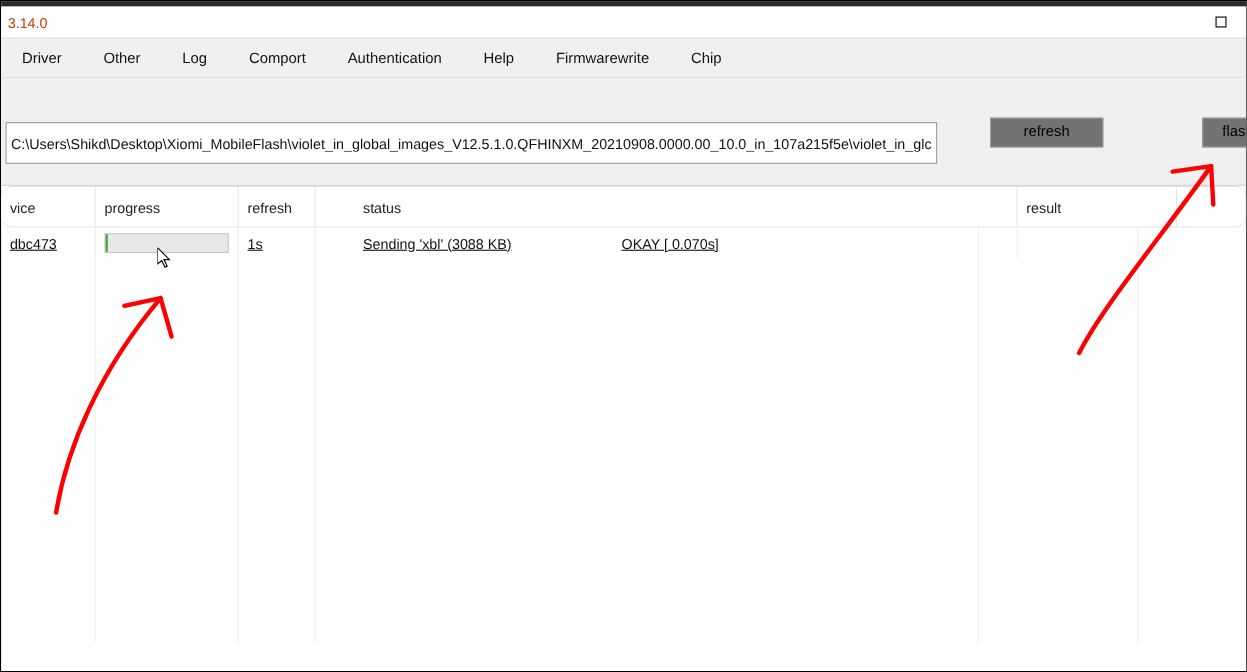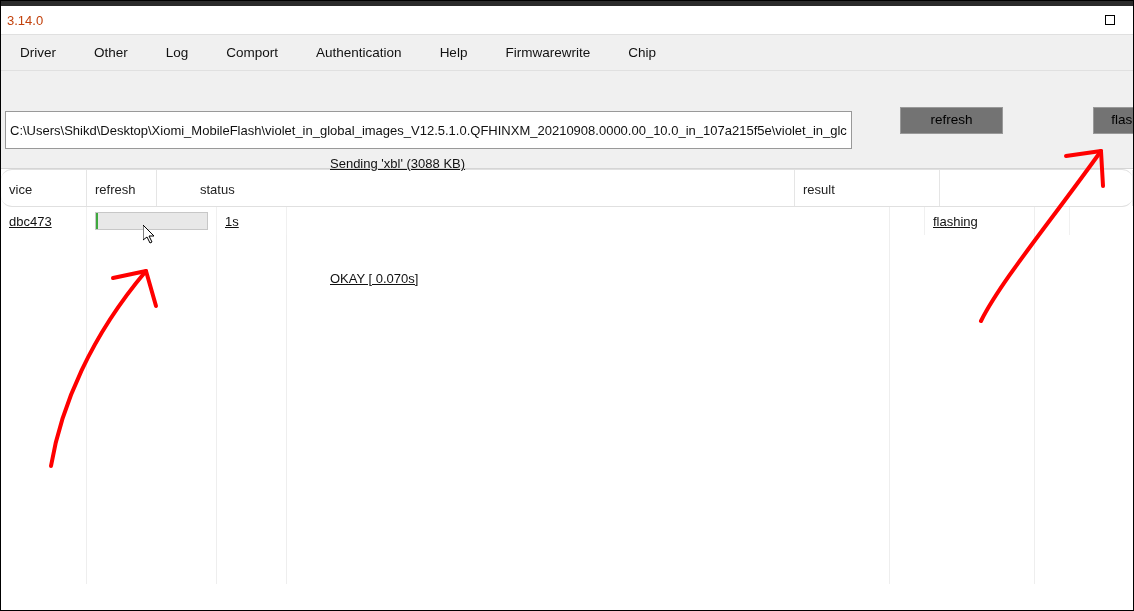--- a/index.html
+++ b/index.html
@@ -43,21 +43,21 @@
     .vline { border-right: 1px solid #eee; }
     .vl-device { width: 86px; }
     .vl-progress { width: 130px; }
     .vl-elapse { width: 70px; }
     .vl-status { width: 603px; }
     .vl-result { width: 145px; }
     
     .progress-track { width: 122px; height: 18px; background: #e8e8e8; border: 1px solid #c7c7c7; position: relative; }
     .progress-fill { position: absolute; top: 0; left: 0; bottom: 0; width: 2px; background: #3ea83e; }
     
-    .status-text { display: flex; gap: 100px; flex-direction: column; }
+    .status-text { display: flex; gap: 100px; }
     
     .cursor-arrow { position: absolute; top: 224px; left: 142px; pointer-events: none; }
     
     .red-annot { position: absolute; pointer-events: none; }
   </style>
 </head>
 <body>
 
 <div class="dark-top"></div>
 
@@ -85,20 +85,21 @@
 </div>
 
 <div class="toolbar">
   <input type="text" class="path-input" value="C:\Users\Shikd\Desktop\Xiomi_MobileFlash\violet_in_global_images_V12.5.1.0.QFHINXM_20210908.0000.00_10.0_in_107a215f5e\violet_in_glc" style="">
   <div class="btn btn-refresh">refresh</div>
   <div class="btn btn-flash">flash</div>
 </div>
 
 <div class="headers">
   <div class="hcell col-device">vice</div>
+  <div class="hcell col-progress">progress</div>
   <div class="hcell col-elapse">refresh</div>
   <div class="hcell col-status">status</div>
   <div class="hcell col-result">result</div>
   <div class="hcell col-last"></div>
 </div>
 
 <div class="rgrid">
   <div class="vline vl-device"></div>
   <div class="vline vl-progress"></div>
   <div class="vline vl-elapse"></div>
@@ -113,21 +114,20 @@
       <div class="progress-fill"></div>
     </div>
   </div>
   <div class="rcell col-elapse">1s</div>
   <div class="rcell col-status">
     <span class="status-text">
       <span>Sending 'xbl' (3088 KB)</span>
       <span>OKAY [  0.070s]</span>
     </span>
   </div>
-  <div class="rcell col-result">flashing</div>
 </div>
 
 <svg class="cursor-arrow" width="16" height="20" viewBox="0 0 16 20">
   <path d="M0 0 L0 15 L4 12 L7 18 L9 17 L6 11 L11 11 Z" fill="#fff" stroke="#000" stroke-width="1"></path>
 </svg>
 
 <svg class="red-annot" style="left:970px; top:130px; width:160px; height:200px;">
   <path d="M10 190 C 30 150, 80 90, 130 20" stroke="#f00" stroke-width="4" fill="none" stroke-linecap="round"></path>
   <path d="M130 20 L95 25 M130 20 L132 55" stroke="#f00" stroke-width="4" fill="none" stroke-linecap="round"></path>
 </svg>

